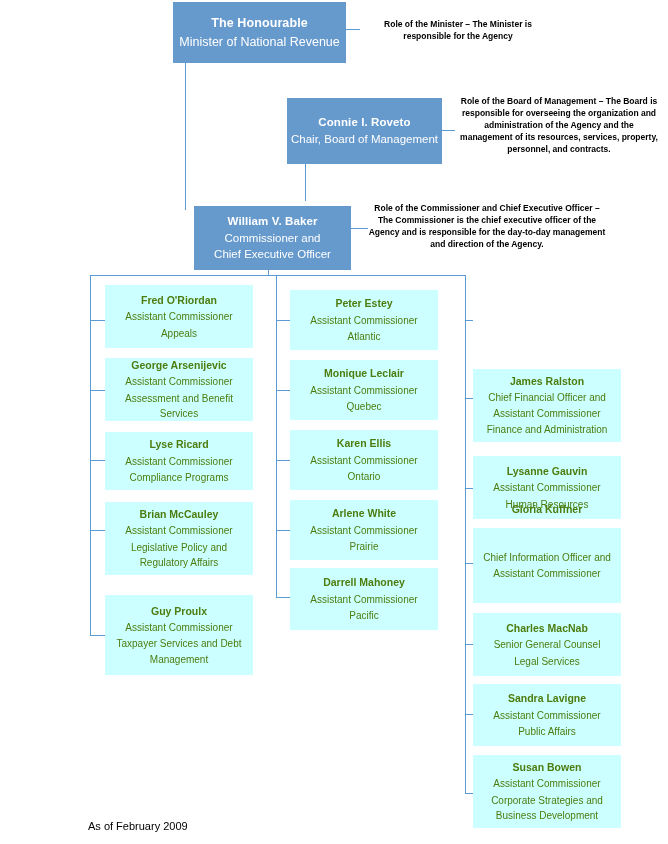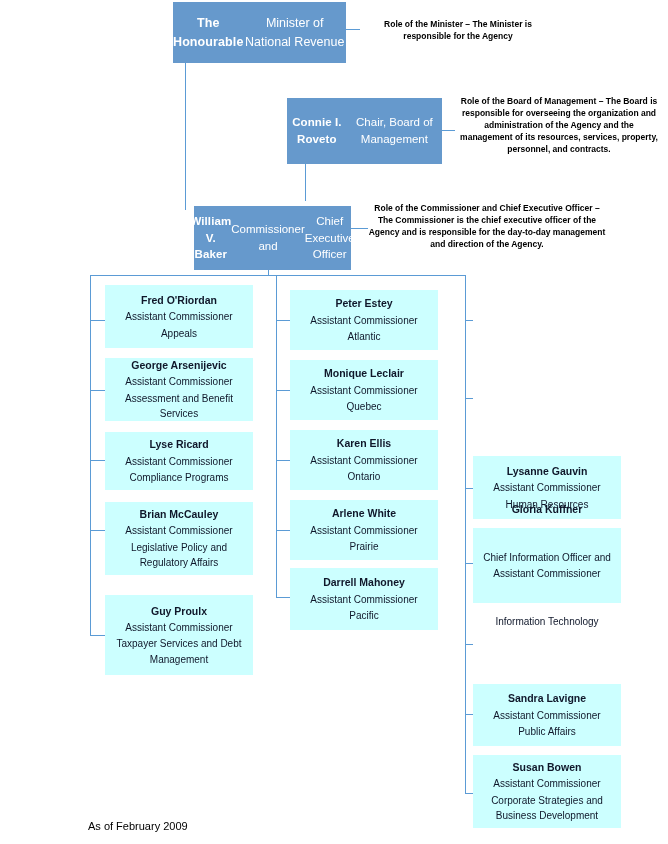--- a/index.html
+++ b/index.html
@@ -20,21 +20,21 @@
     background: #ffffff;
   }
 
   
   .exec-box {
     position: absolute;
     background: #6699CC;
     color: #ffffff;
     box-sizing: border-box;
     display: flex;
-    flex-direction: row;
+    flex-direction: column;
     align-items: center;
     justify-content: center;
     text-align: center;
     line-height: 1.45;
   }
   .exec-box .name {
     font-weight: bold;
     font-size: 11.5px;
     letter-spacing: 0.1px;
   }
@@ -42,21 +42,21 @@
     font-size: 11.5px;
     font-weight: normal;
   }
   #exec-minister .name { font-size: 12.5px; }
   #exec-minister .title { font-size: 12.5px; }
 
   
   .unit-box {
     position: absolute;
     background: #CCFFFF;
-    color: #0f172a;
+    color: #4d7c0f;
     box-sizing: border-box;
     display: flex;
     flex-direction: column;
     align-items: center;
     justify-content: center;
     text-align: center;
     line-height: 1.55;
     padding: 2px 6px;
   }
   .unit-box .name {
@@ -207,30 +207,40 @@
     <div class="name">Arlene White</div>
     <div class="role">Assistant Commissioner</div>
     <div class="dept">Prairie</div>
   </div>
   <div class="unit-box" style="left:290px; top:568px; width:148px; height:62px;text-align:center;">
     <div class="name">Darrell Mahoney</div>
     <div class="role">Assistant Commissioner</div>
     <div class="dept">Pacific</div>
   </div>
 
+  <div class="unit-box" style="left:473px; top:369px; width:148px; height:73px;">
+    <div class="name">James Ralston</div>
+    <div class="role">Chief Financial Officer and Assistant Commissioner</div>
+    <div class="dept">Finance and Administration</div>
+  </div>
   <div class="unit-box" style="left:473px; top:456px; width:148px; height:63px;">
     <div class="name">Lysanne Gauvin</div>
     <div class="role">Assistant Commissioner</div>
     <div class="dept">Human Resources</div>
   </div>
   <div class="unit-box" style="left:473px; top:528px; width:148px; height:75px;gap:32px;">
     <div class="name">Gloria Kuffner</div>
     <div class="role">Chief Information Officer and Assistant Commissioner</div>
     <div class="dept">Information Technology</div>
   </div>
+  <div class="unit-box" style="left:473px; top:613px; width:148px; height:63px;">
+    <div class="name">Charles MacNab</div>
+    <div class="role">Senior General Counsel</div>
+    <div class="dept">Legal Services</div>
+  </div>
   <div class="unit-box" style="left:473px; top:684px; width:148px; height:62px;">
     <div class="name">Sandra Lavigne</div>
     <div class="role">Assistant Commissioner</div>
     <div class="dept">Public Affairs</div>
   </div>
   <div class="unit-box" style="left:473px; top:755px; width:148px; height:73px;">
     <div class="name">Susan Bowen</div>
     <div class="role">Assistant Commissioner</div>
     <div class="dept">Corporate Strategies and Business Development</div>
   </div>

